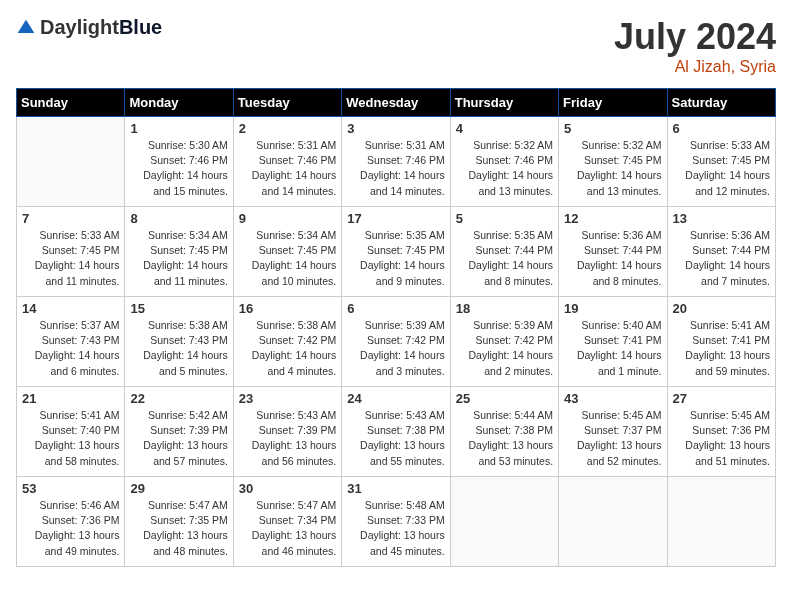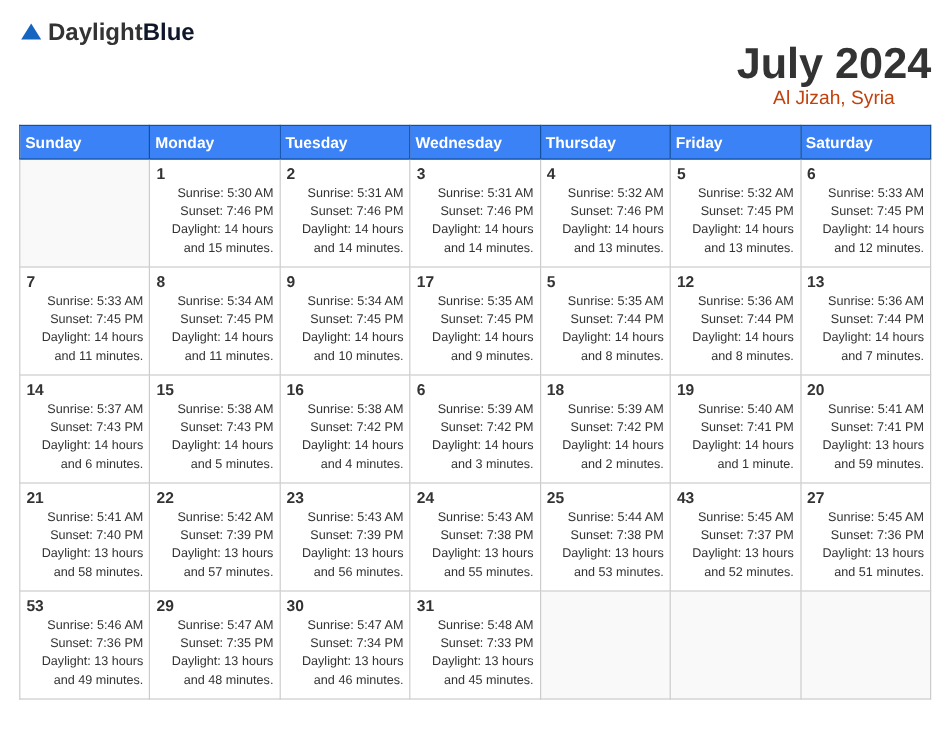--- a/index.html
+++ b/index.html
@@ -19,39 +19,38 @@
     .logo {
       display: flex;
       align-items: center;
       gap: 4px;
     }
     .logo-icon {
       width: 20px;
       height: 20px;
     }
     .title-block {
-      text-align: center;
-      margin-top: 16px;
+      text-align: right;
     }
     .title-month {
       font-size: 36px;
       font-weight: bold;
       color: #333;
     }
     .title-location {
       font-size: 16px;
       color: #c2410c;
     }
     .calendar {
       width: 100%;
       border-collapse: collapse;
       border: 1px solid #ccc;
     }
     .calendar th {
-      background: #3b82f6;
+      background: #000000;
       color: #fff;
       font-size: 13px;
       font-weight: bold;
       padding: 6px 4px;
       text-align: left;
       border: 1px solid #1250a0;
     }
     .calendar td {
       border: 1px solid #ccc;
       vertical-align: top;

